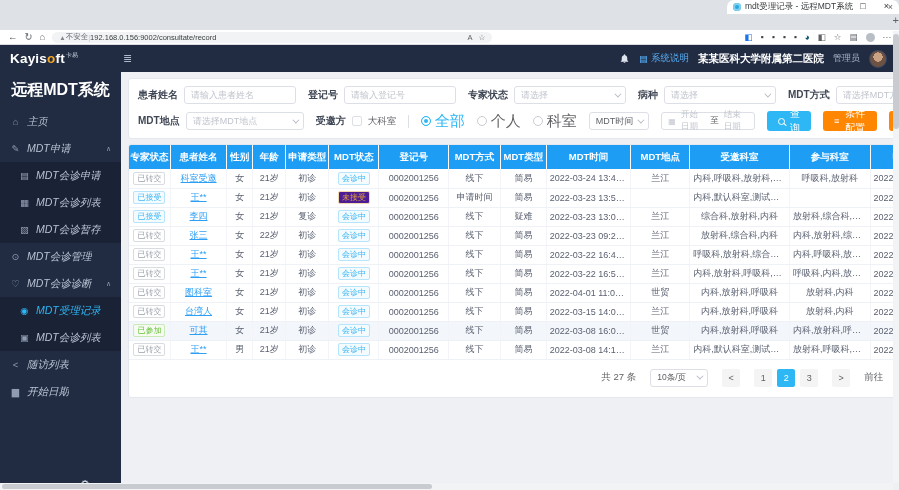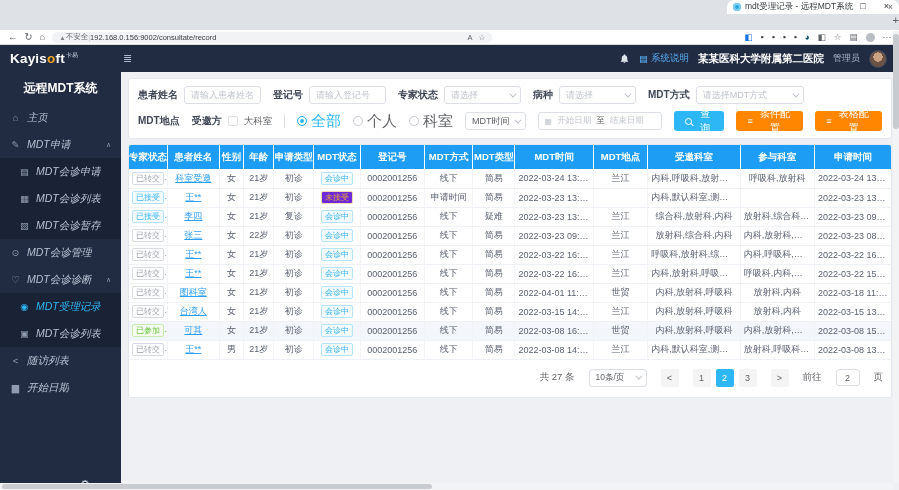--- a/index.html
+++ b/index.html
@@ -41,39 +41,39 @@
   .bc2 { color:#fff; }
   .header-right { margin-left:auto; display:flex; align-items:center; gap:9px; padding-right:12px; }
   .sys { color:#59b0f8; font-size:9.5px; display:flex; align-items:center; gap:3px; }
   .hospital { color:#fff; font-size:10.5px; font-weight:bold; }
   .role { color:#aab4c8; font-size:9px; }
   .avatar { width:18px; height:18px; border-radius:50%; background:radial-gradient(circle at 50% 38%, #c9a183 0 36%, #6b5242 37% 100%); border:1px solid #3a4763; }
 
   
   .app-body { display:flex; height:432px; }
   .sidebar { width:121px; flex:none; background:#212c42; position:relative; }
-  .side-title { color:#fff; font-weight:bold; font-size:12px; text-align:center; padding:8px 0 7px; }
+  .side-title { color:#fff; font-weight:bold; font-size:16px; text-align:center; padding:8px 0 7px; }
   .menu-item { height:27px; display:flex; align-items:center; padding:0 10px; color:#bac3d4; font-size:10.5px; gap:6px; cursor:pointer; }
   .menu-item .mi { width:11px; font-size:9.5px; color:#8f9bb0; text-align:center; flex:none; }
   .menu-item .ml { white-space:nowrap; overflow:hidden;font-style:italic; }
   .menu-item .caret { margin-left:auto; font-size:7px; color:#8f9bb0; }
   .submenu { background:#1a2336; }
   .submenu .menu-item { padding-left:19px; }
   .menu-item.active, .menu-item.active .mi { color:#2db7f5; }
   .gear { position:absolute; bottom:13px; left:80px; color:#d8dde8; font-size:11px; }
 
   .content { flex:1; background:#eef0f4; padding:6px 7px 0 7px; display:flex; flex-direction:column; gap:5px; }
   .card { background:#fff; border:1px solid #e4e8ee; border-radius:3px; }
 
   
   .filter-card { padding:7px 9px; display:flex; flex-direction:column; gap:7px; }
   .frow { display:flex; align-items:center; gap:12px; }
   .fitem { display:flex; align-items:center; gap:6px; flex:none; }
   .flabel { font-size:10px; color:#3f4654; font-weight:bold; white-space:nowrap; }
-  .finput { height:18px; border:1px solid #dcdfe6; border-radius:3px; background:#fff; font-size:9px; color:#606266; padding:0 6px; width:77px; }
+  .finput { height:18px; border:1px solid #dcdfe6; border-radius:3px; background:#fff; font-size:9px; color:#606266; padding:0 6px; width:112px; }
   input.finput::placeholder { color:#c0c4cc; }
   .fselect { display:flex; align-items:center; justify-content:space-between; gap:4px; cursor:pointer; }
   .fselect .ph { color:#c0c4cc; font-size:9px; white-space:nowrap; overflow:hidden; }
   .fselect .val { color:#606266; font-size:9px; white-space:nowrap; }
   .sel-caret { width:5px; height:5px; border-right:1px solid #b6bac2; border-bottom:1px solid #b6bac2; transform:rotate(45deg) translateY(-2px); flex:none; }
   .cbox { width:10px; height:10px; border:1px solid #dcdfe6; border-radius:2px; background:#fff; flex:none; }
   .ck-label { font-size:9.5px; color:#606266; }
   .vdiv { width:1px; height:13px; background:#dcdfe6; }
   .radio { display:flex; align-items:center; gap:4px; }
   .rdot { width:10px; height:10px; border-radius:50%; border:1px solid #c9ccd4; background:#fff; flex:none; }
@@ -96,21 +96,21 @@
   table { width:100%; border-collapse:collapse; table-layout:fixed; }
   thead th { background:#1e9df5; color:#fff; font-size:9.5px; font-weight:bold; height:24px; border-right:1px solid rgba(255,255,255,.45); white-space:nowrap; overflow:hidden; }
   thead th:last-child { border-right:none; }
   tbody td { height:19px; font-size:9px; color:#5a6170; text-align:center; border-bottom:1px solid #eef1f6; border-right:1px solid #f2f4f8; padding:0 3px; white-space:nowrap; overflow:hidden; text-overflow:ellipsis; }
   tbody td:last-child { border-right:none; }
   tbody tr.hl { background:#f3f6fb; }
   .badge { display:inline-block; border:1px solid; border-radius:2px; font-size:8px; line-height:11px; padding:0 3px; }
   .badge.gray { color:#9aa0a8; border-color:#d8dbe0; background:#fff; }
   .badge.blue { color:#41b7f5; border-color:#b5e4fb; background:#f3fbff; }
   .badge.green { color:#67c23a; border-color:#c9e9b5; background:#f6fbf2; }
-  .badge.orange { color:#e6a23c; border-color:#f3d9ae; background:#6d28d9; }
+  .badge.orange { color:#e6a23c; border-color:#f3d9ae; background:#4c1d95; }
   .plink { color:#2d9ff5; text-decoration:underline; cursor:pointer; }
 
   
   .pagination { display:flex; align-items:center; justify-content:flex-end; gap:14px; padding:9px 8px 10px; font-size:9.5px; color:#606266; }
   .psize { width:58px; height:18px; border:1px solid #dcdfe6; border-radius:3px; display:flex; align-items:center; justify-content:space-between; padding:0 6px; font-size:8.5px; color:#606266; cursor:pointer; }
   .pbtn { min-width:18px; height:18px; background:#f4f4f5; border-radius:2px; display:inline-flex; align-items:center; justify-content:center; font-size:9px; color:#606266; cursor:pointer; }
   .pbtn.active { background:#2db7f5; color:#fff; }
   .pages { display:flex; gap:5px; }
   .goto-input { width:24px; height:17px; border:1px solid #dcdfe6; border-radius:3px; text-align:center; font-size:9px; color:#606266; font-family:inherit; }
 
@@ -273,20 +273,24 @@
             <span class="flabel">MDT方式</span>
             <div class="finput fselect" style="width:108px;">
                 <span class="ph">请选择MDT方式</span>
                 <i class="sel-caret"></i>
               </div>
           </div>
         </div>
         <div class="frow">
           <div class="fitem">
             <span class="flabel">MDT地点</span>
+            <div class="finput fselect" style="width:118px;">
+                <span class="ph">请选择MDT地点</span>
+                <i class="sel-caret"></i>
+              </div>
           </div>
           <div class="fitem">
             <span class="flabel">受邀方</span>
             <span class="cbox"></span>
             <span class="ck-label">大科室</span>
           </div>
           <span class="vdiv"></span>
           <div class="fitem radio sel">
               <span class="rdot checked"></span>
               <span class="rl">全部</span>

